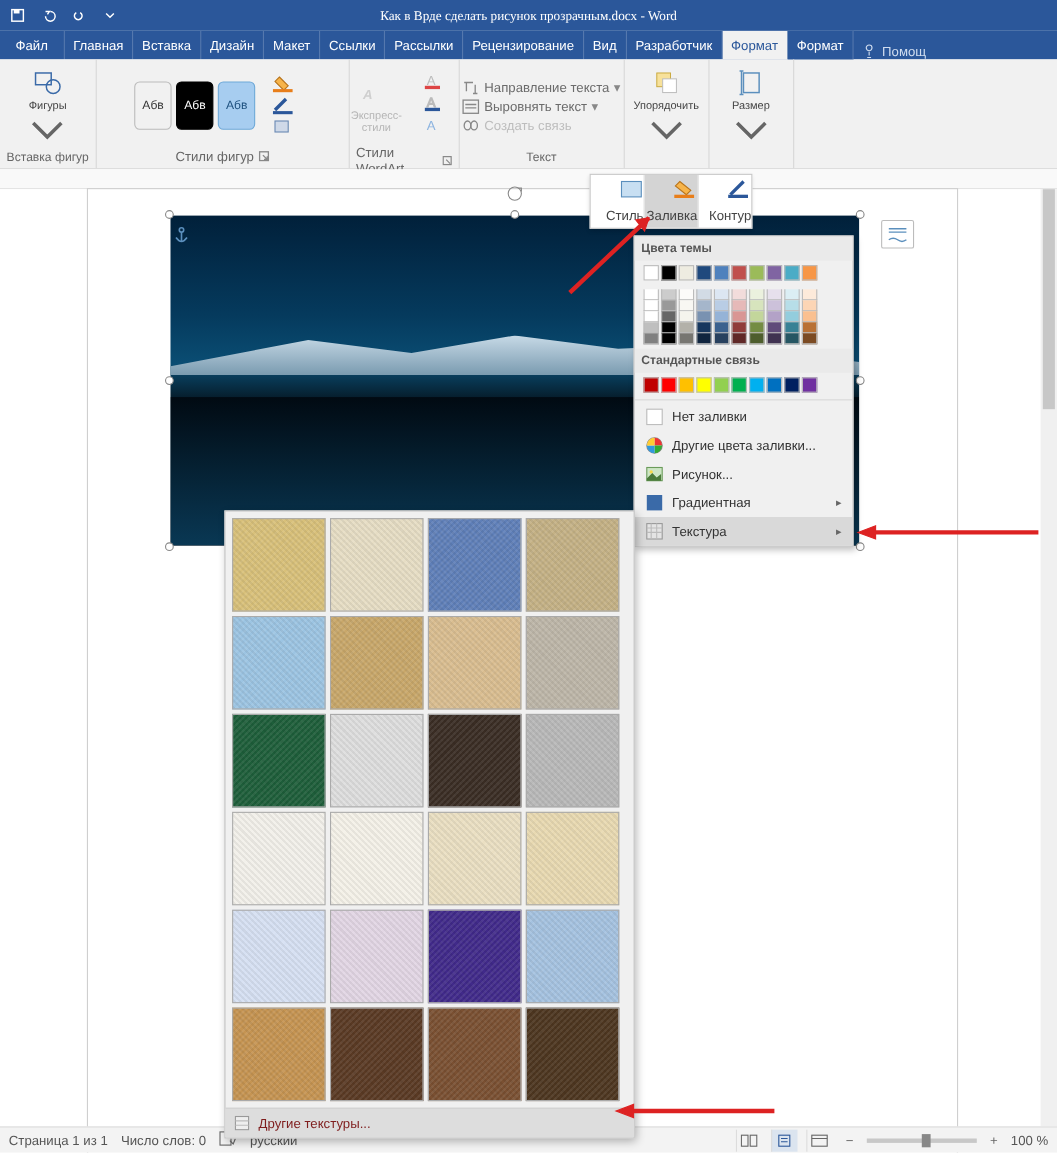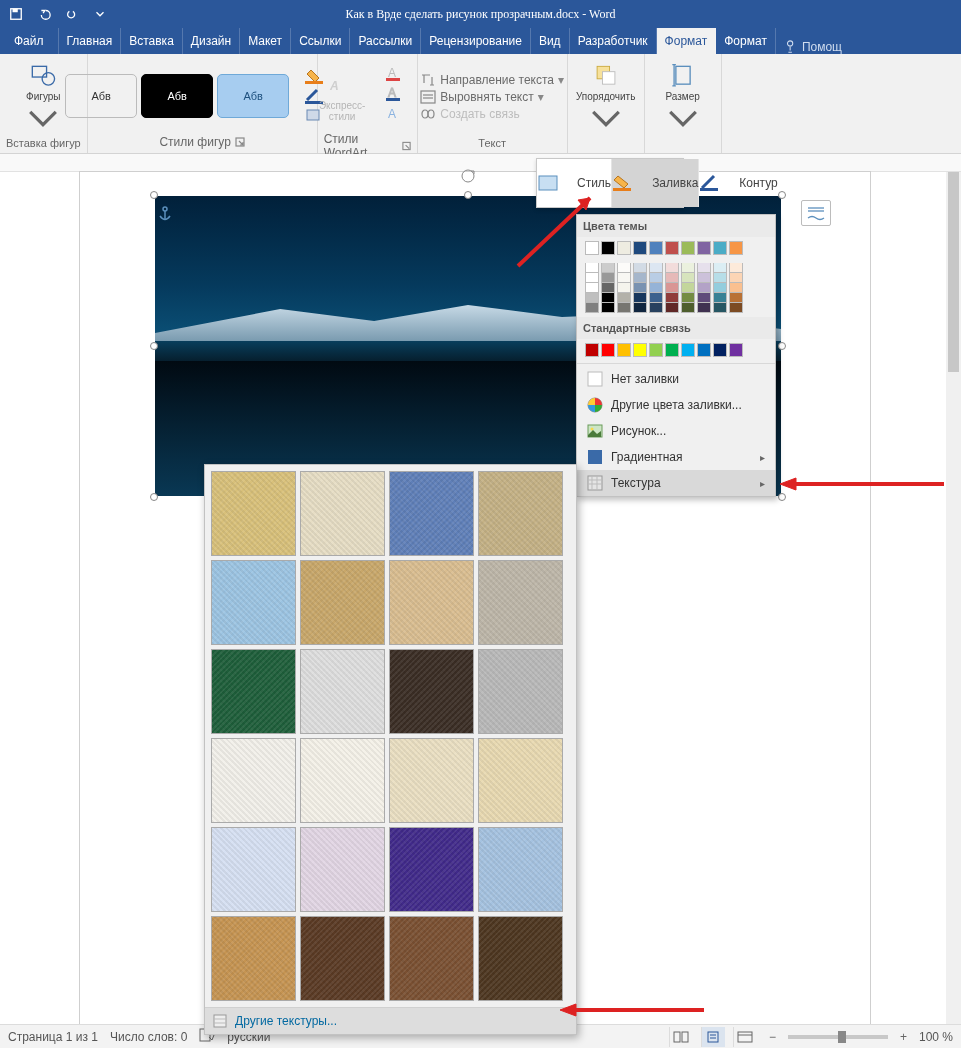--- a/index.html
+++ b/index.html
@@ -24,21 +24,21 @@
 .tell svg{width:14px;height:14px;fill:none;stroke:#cfdcef;stroke-width:1.2;}
 
 .ribbon{height:100px;background:#f1f1f1;border-bottom:1px solid #d4d4d4;display:flex;}
 .rgroup{border-right:1px solid #d8d8d8;padding:4px 6px 2px 6px;display:flex;flex-direction:column;align-items:center;justify-content:space-between;height:100%;}
 .rgroup-label{font-size:11px;color:#666;padding:2px 0;display:flex;align-items:center;gap:4px;}
 .rgroup-body{flex:1;display:flex;align-items:center;gap:4px;}
 .bigbtn{display:flex;flex-direction:column;align-items:center;justify-content:center;gap:2px;width:64px;height:72px;color:#444;}
 .bigbtn svg{width:32px;height:32px;}
 .bigbtn span{font-size:10px;text-align:center;}
 .shape-preview{display:flex;gap:4px;}
-.sp-box{width:72px;height:44px;border:1px solid #bbb;border-radius:5px;display:flex;align-items:center;justify-content:center;font-size:11px;color:#333;}
+.sp-box{width:34px;height:44px;border:1px solid #bbb;border-radius:5px;display:flex;align-items:center;justify-content:center;font-size:11px;color:#333;}
 .sp-box.black{background:#000;color:#fff;border-color:#000;}
 .sp-box.blue{background:#a7cdf0;border-color:#6fa9d8;color:#1d507e;}
 .mini-col{display:flex;flex-direction:column;gap:2px;margin-left:6px;}
 .mini-row{width:40px;height:18px;display:flex;align-items:center;justify-content:center;}
 .mini-row svg{width:28px;height:16px;}
 .textgrp{display:flex;flex-direction:column;gap:3px;font-size:11px;color:#6b6b6b;}
 .textgrp .trow{display:flex;align-items:center;gap:4px;white-space:nowrap;}
 .textgrp svg{width:16px;height:14px;fill:none;stroke:#888;stroke-width:1.2;}
 
 .docarea{position:absolute;top:154px;left:0;right:0;bottom:24px;background:#fff;}
@@ -54,42 +54,42 @@
 .reflect{position:absolute;top:55%;left:0;right:0;bottom:0;background:linear-gradient(to bottom,rgba(10,60,90,0.9),#010a12);transform:scaleY(-1);}
 .handle{width:8px;height:8px;border:1px solid #888;background:#fff;border-radius:50%;position:absolute;}
 .h-tl{top:-5px;left:-5px;}.h-tm{top:-5px;left:50%;margin-left:-4px;}.h-tr{top:-5px;right:-5px;}
 .h-ml{top:50%;left:-5px;margin-top:-4px;}.h-mr{top:50%;right:-5px;margin-top:-4px;}
 .h-bl{bottom:-5px;left:-5px;}.h-bm{bottom:-5px;left:50%;margin-left:-4px;}.h-br{bottom:-5px;right:-5px;}
 .rothandle{position:absolute;top:-28px;left:50%;margin-left:-8px;width:16px;height:16px;}
 .anchor{position:absolute;top:206px;left:158px;color:#5b8fbd;}
 .layout-badge{position:absolute;top:200px;right:130px;width:30px;height:26px;border:1px solid #bcbcbc;background:#fff;border-radius:2px;display:flex;align-items:center;justify-content:center;}
 
 .minitool{position:absolute;top:158px;left:536px;width:148px;height:50px;background:#fff;border:1px solid #c8c8c8;display:flex;box-shadow:0 2px 4px rgba(0,0,0,0.15);}
-.mt-btn{flex:1;display:flex;flex-direction:row;align-items:center;justify-content:center;gap:18px;font-size:11px;color:#444;border-right:1px solid #e4e4e4;}
+.mt-btn{flex:1;display:flex;flex-direction:column;align-items:flex-end;justify-content:center;gap:8px;font-size:11px;color:#444;border-right:1px solid #e4e4e4;}
 .mt-btn:last-child{border-right:none;}
 .mt-btn svg{width:22px;height:18px;}
 .mt-btn.highlight{background:#d4d4d4;}
 
 .filldrop{position:absolute;top:214px;left:576px;width:200px;background:#f0f0f0;border:1px solid #c2c2c2;box-shadow:2px 3px 6px rgba(0,0,0,0.25);z-index:5;}
 .fd-head{padding:5px 6px;font-size:11px;font-weight:600;color:#555;background:#eaeaea;}
 .swatch-grid{display:flex;flex-wrap:wrap;gap:2px;padding:4px 8px;}
 .sw{width:14px;height:14px;border:1px solid #bbb;}
 .swshade{display:flex;flex-direction:column;gap:0;}
 .swshade .sw{height:10px;border-top:none;}
 .std-row{display:flex;gap:2px;padding:4px 8px;}
 .fd-sep{height:1px;background:#d8d8d8;margin:2px 0;}
 .fd-item{display:flex;align-items:center;gap:8px;padding:5px 10px;font-size:12px;color:#333;}
 .fd-item:hover,.fd-item.hov{background:#d9d9d9;}
 .fd-item svg{width:16px;height:16px;}
 .fd-arrow{margin-left:auto;color:#666;font-size:10px;}
 
 .texfly{position:absolute;top:464px;left:204px;width:373px;background:#f0f0f0;border:1px solid #c2c2c2;box-shadow:2px 3px 8px rgba(0,0,0,0.3);z-index:6;}
 .tex-grid{display:flex;flex-wrap:wrap;gap:4px;padding:6px;}
 .tex{width:85px;height:85px;border:1px solid #aaa;}
-.tex-foot{border-top:1px solid #d0d0d0;padding:6px 8px;display:flex;align-items:center;gap:8px;background:#ddd;font-size:12px;color:#0369a1;}
+.tex-foot{border-top:1px solid #d0d0d0;padding:6px 8px;display:flex;align-items:center;gap:8px;background:#ddd;font-size:12px;color:#7f1d1d;}
 .tex-foot svg{width:14px;height:14px;}
 
 .redarrow{position:absolute;z-index:10;}
 .redarrow svg{fill:#d22;stroke:#d22;}
 
 .statusbar{position:absolute;bottom:0;left:0;right:0;height:24px;background:#f3f3f3;border-top:1px solid #dcdcdc;display:flex;align-items:center;font-size:12px;color:#555;gap:12px;padding:0 8px;}
 .statusbar .sb-right{margin-left:auto;display:flex;align-items:center;gap:8px;}
 .viewbtn{width:24px;height:20px;display:flex;align-items:center;justify-content:center;border-left:1px solid #dcdcdc;}
 .zoom-slider{width:100px;height:4px;background:#c8c8c8;position:relative;}
 .zoom-slider .zthumb{position:absolute;left:50%;top:-4px;width:8px;height:12px;background:#888;}

